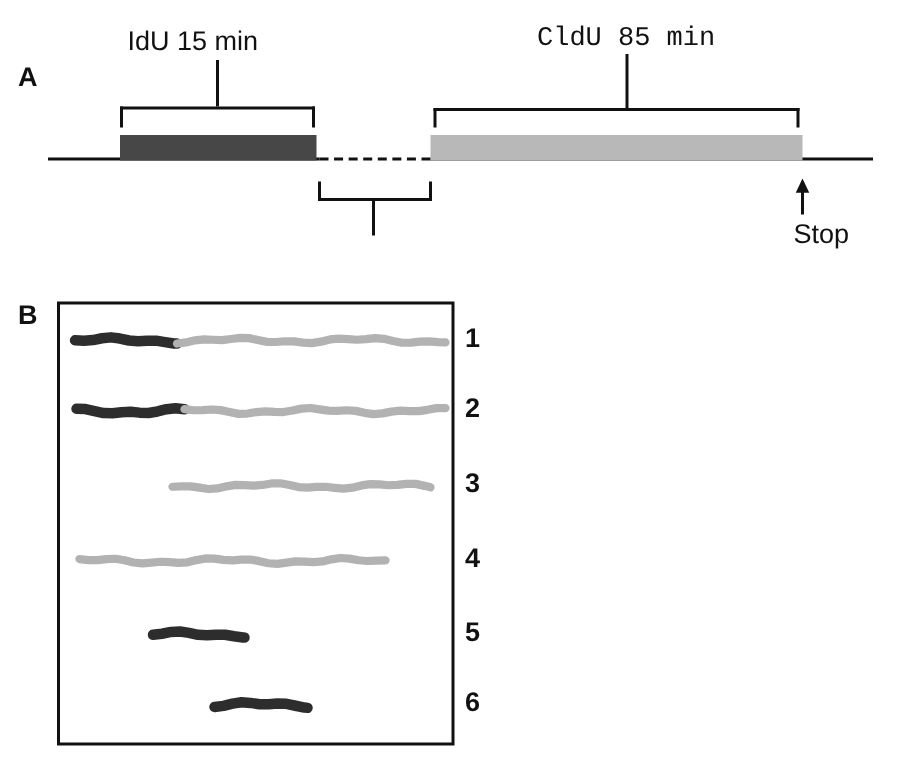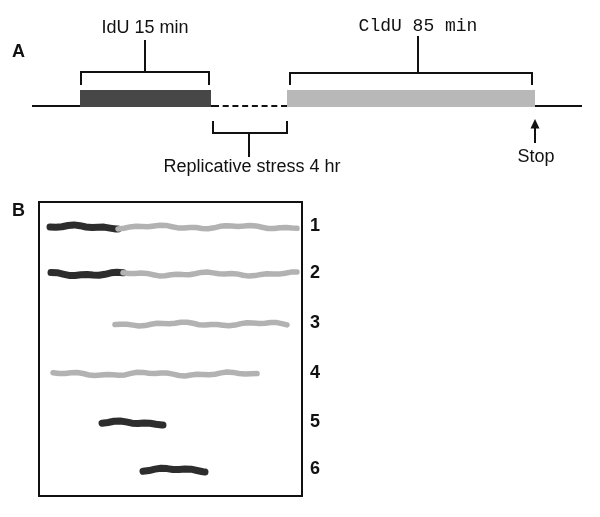--- a/index.html
+++ b/index.html
@@ -2,29 +2,29 @@
 <html><head>
 <meta charset="utf-8">
 <style>
   html,body{margin:0;padding:0;background:#fff;}
   .fig{
     position:relative;width:600px;height:517px;background:#fff;
     font-family:"Liberation Sans", sans-serif;color:#111;overflow:hidden;
   }
   .abs{position:absolute;}
   .panel-label{font-weight:bold;font-size:18px;line-height:1;}
-  .toplabel{font-size:18px;line-height:1;text-align:center;}
+  .toplabel{font-size:18px;line-height:1;text-align:left;}
   .tick{background:#111;width:2px;}
   .bracket-down{border-top:2px solid #111;border-left:2px solid #111;border-right:2px solid #111;box-sizing:border-box;}
   .bracket-up{border-bottom:2px solid #111;border-left:2px solid #111;border-right:2px solid #111;box-sizing:border-box;}
   .hline{background:#111;height:2px;}
   .dashline{border-top:2px dashed #111;height:0;}
   .bar{height:17px;}
   .stress-label{font-size:18px;text-align:center;line-height:1;}
-  .stop-label{font-size:18px;text-align:center;line-height:1;}
+  .stop-label{font-size:18px;text-align:right;line-height:1;}
   .fiber-box{border:2px solid #111;box-sizing:border-box;background:#fff;}
   .fiber-num{position:absolute;left:310px;width:22px;font-weight:bold;font-size:18px;line-height:1;}
 </style>
 </head>
 <body>
 
 <div class="fig">
 
   <div class="abs panel-label" style="left:12px;top:42px;">A</div>
 
@@ -38,21 +38,20 @@
 
   <div class="abs hline" style="left:32px;top:105px;width:181px;"></div>
   <div class="abs dashline" style="left:213px;top:105px;width:74px;"></div>
   <div class="abs hline" style="left:287px;top:105px;width:295px;"></div>
 
   <div class="abs bar" style="left: 80px; top: 90px; width: 131px; background: rgb(71, 71, 71);"></div>
   <div class="abs bar" style="left: 287px; top: 90px; width: 248px; background: rgb(184, 184, 184);"></div>
 
   <div class="abs bracket-up" style="left:212px;top:121px;width:76px;height:13px;"></div>
   <div class="abs tick" style="left:248px;top:133px;height:24px;"></div>
-  <div class="abs stress-label" style="left:152px;top:157px;width:200px;">Replicative stress 4 hr</div>
 
   <svg class="abs" style="left:528px;top:119px;" width="14" height="25" viewBox="0 0 14 25">
     <line x1="7" y1="8" x2="7" y2="24" stroke="#111" stroke-width="2"></line>
     <polygon points="7,0 2.5,9.5 11.5,9.5" fill="#111"></polygon>
   </svg>
   <div class="abs stop-label" style="left:506px;top:147px;width:60px;">Stop</div>
 
   <div class="abs panel-label" style="left:12px;top:201px;">B</div>
 
   <div class="abs fiber-box" style="left:38px;top:201px;width:265px;height:296px;">

